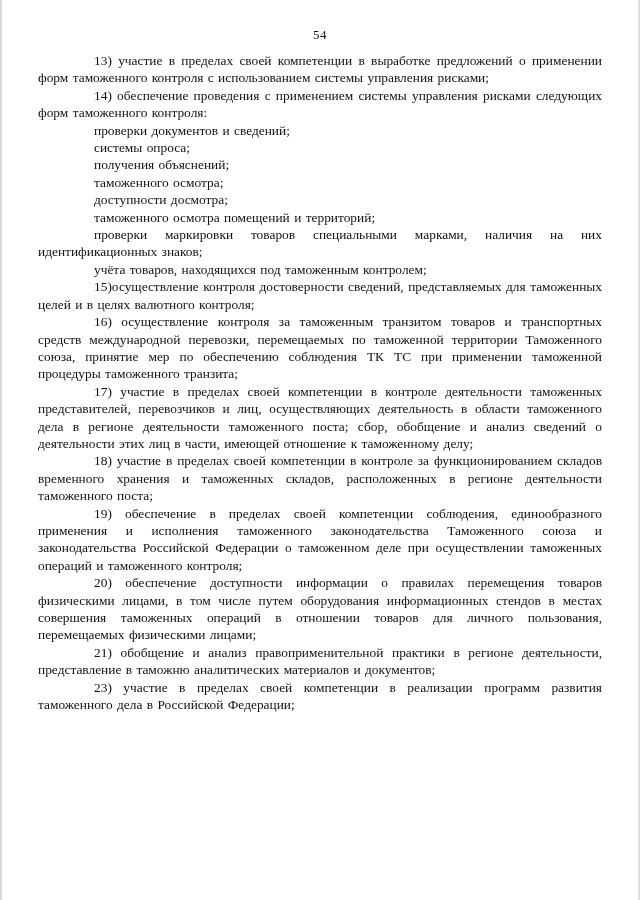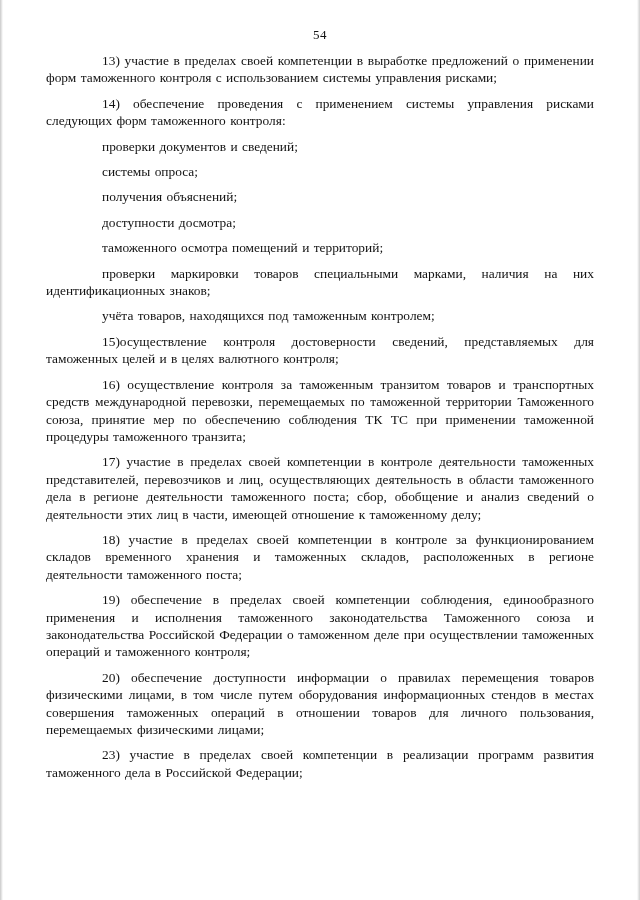--- a/index.html
+++ b/index.html
@@ -39,21 +39,21 @@
     text-align: center;
     font-size: 13px;
     letter-spacing: 0.5px;
   }
   .content {
     margin: 9px 38px 0 38px;
     font-size: 13.4px;
     line-height: 17.4px;
   }
   p.para {
-    margin: 8px;
+    margin: 0;
     padding: 0;
     text-indent: 56px;
     text-align: justify;
     word-spacing: 1px;
   }
 </style>
 </head>
 <body>
 
 <div class="page">
@@ -61,25 +61,27 @@
   <div class="scan-edge right"></div>
 
   <div class="page-number">54</div>
 
   <div class="content" id="paragraphs">
       <p class="para">13) участие в пределах своей компетенции в выработке предложений о применении форм таможенного контроля с использованием системы управления рисками;</p>
       <p class="para">14) обеспечение проведения с применением системы управления рисками следующих форм таможенного контроля:</p>
       <p class="para">проверки документов и сведений;</p>
       <p class="para">системы опроса;</p>
       <p class="para">получения объяснений;</p>
+      <p class="para">таможенного осмотра;</p>
       <p class="para">доступности досмотра;</p>
       <p class="para">таможенного осмотра помещений и территорий;</p>
       <p class="para">проверки маркировки товаров специальными марками, наличия на них идентификационных знаков;</p>
       <p class="para">учёта товаров, находящихся под таможенным контролем;</p>
       <p class="para">15)осуществление контроля достоверности сведений, представляемых для таможенных целей и в целях валютного контроля;</p>
       <p class="para">16) осуществление контроля за таможенным транзитом товаров и транспортных средств международной перевозки, перемещаемых по таможенной территории Таможенного союза, принятие мер по обеспечению соблюдения ТК ТС при применении таможенной процедуры таможенного транзита;</p>
       <p class="para">17) участие в пределах своей компетенции в контроле деятельности таможенных представителей, перевозчиков и лиц, осуществляющих деятельность в области таможенного дела в регионе деятельности таможенного поста; сбор, обобщение и анализ сведений о деятельности этих лиц в части, имеющей отношение к таможенному делу;</p>
       <p class="para">18) участие в пределах своей компетенции в контроле за функционированием складов временного хранения и таможенных складов, расположенных в регионе деятельности таможенного поста;</p>
       <p class="para">19) обеспечение в пределах своей компетенции соблюдения, единообразного применения и исполнения таможенного законодательства Таможенного союза и законодательства Российской Федерации о таможенном деле при осуществлении таможенных операций и таможенного контроля;</p>
       <p class="para">20) обеспечение доступности информации о правилах перемещения товаров физическими лицами, в том числе путем оборудования информационных стендов в местах совершения таможенных операций в отношении товаров для личного пользования, перемещаемых физическими лицами;</p>
+      <p class="para">21) обобщение и анализ правоприменительной практики в регионе деятельности, представление в таможню аналитических материалов и документов;</p>
       <p class="para">23) участие в пределах своей компетенции в реализации программ развития таможенного дела в Российской Федерации;</p>
     </div>
 </div>
 
 </body></html>

